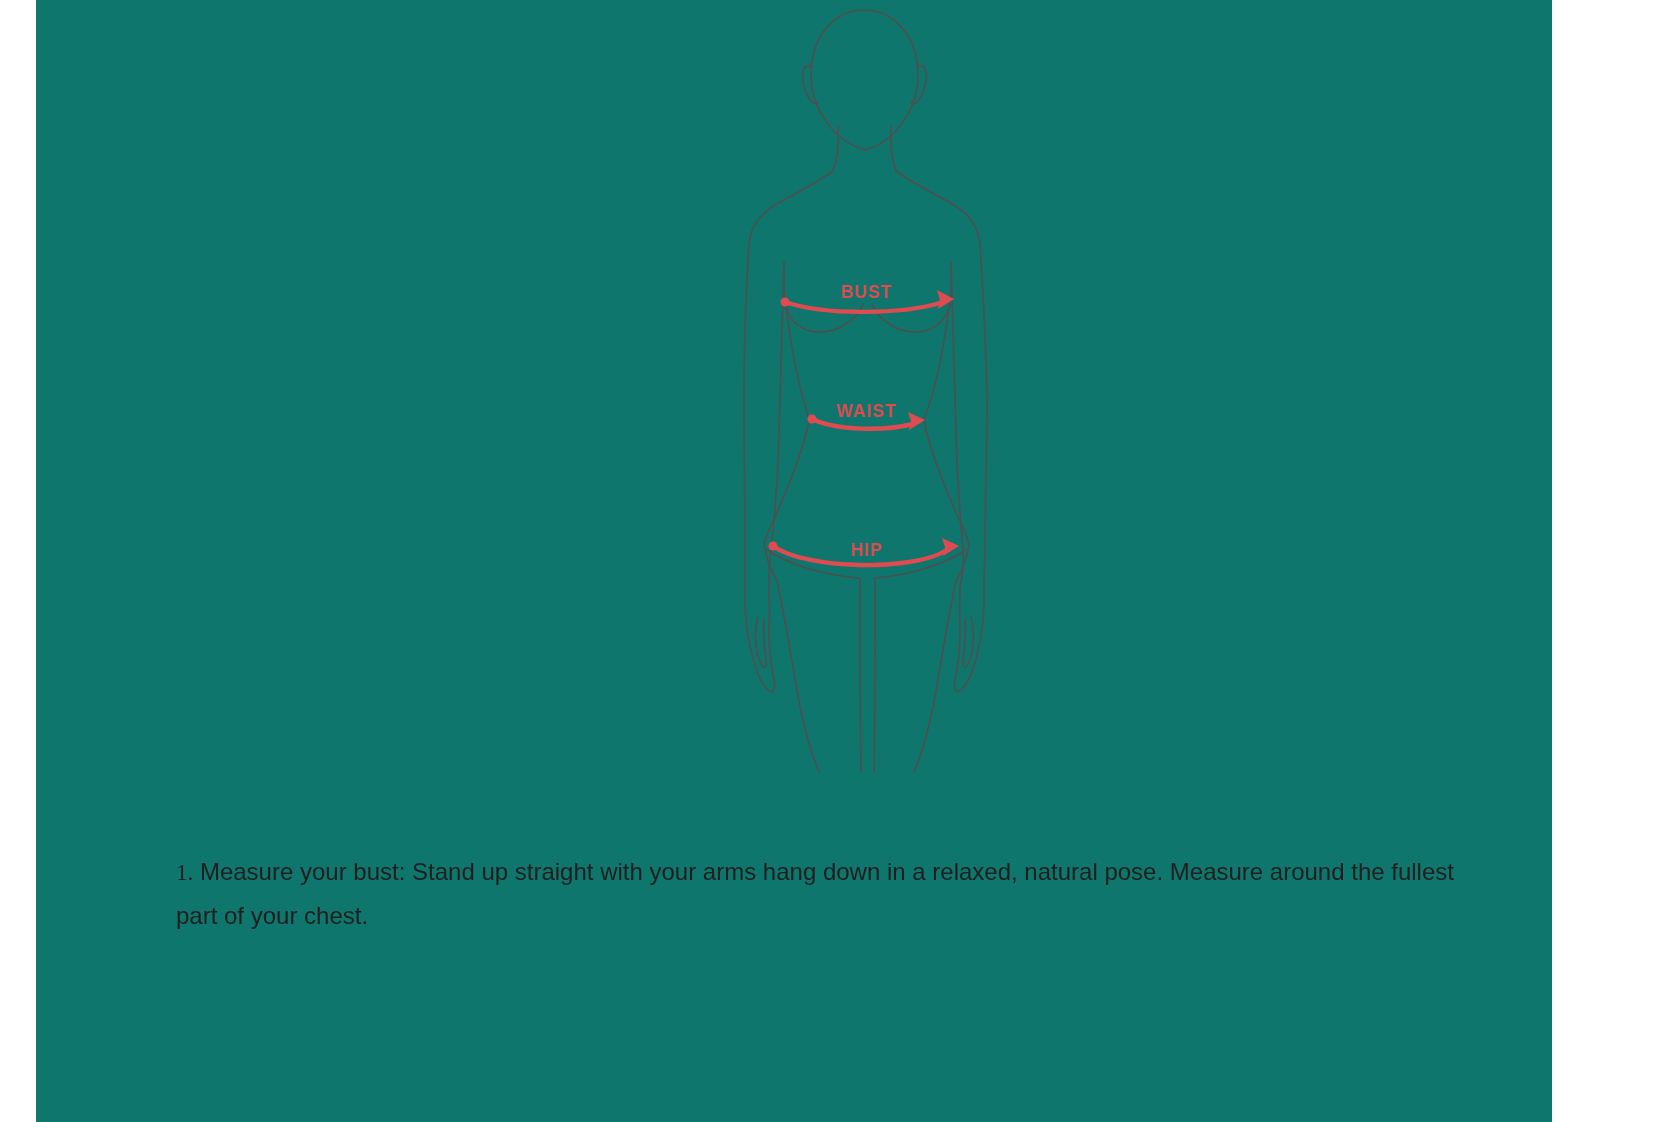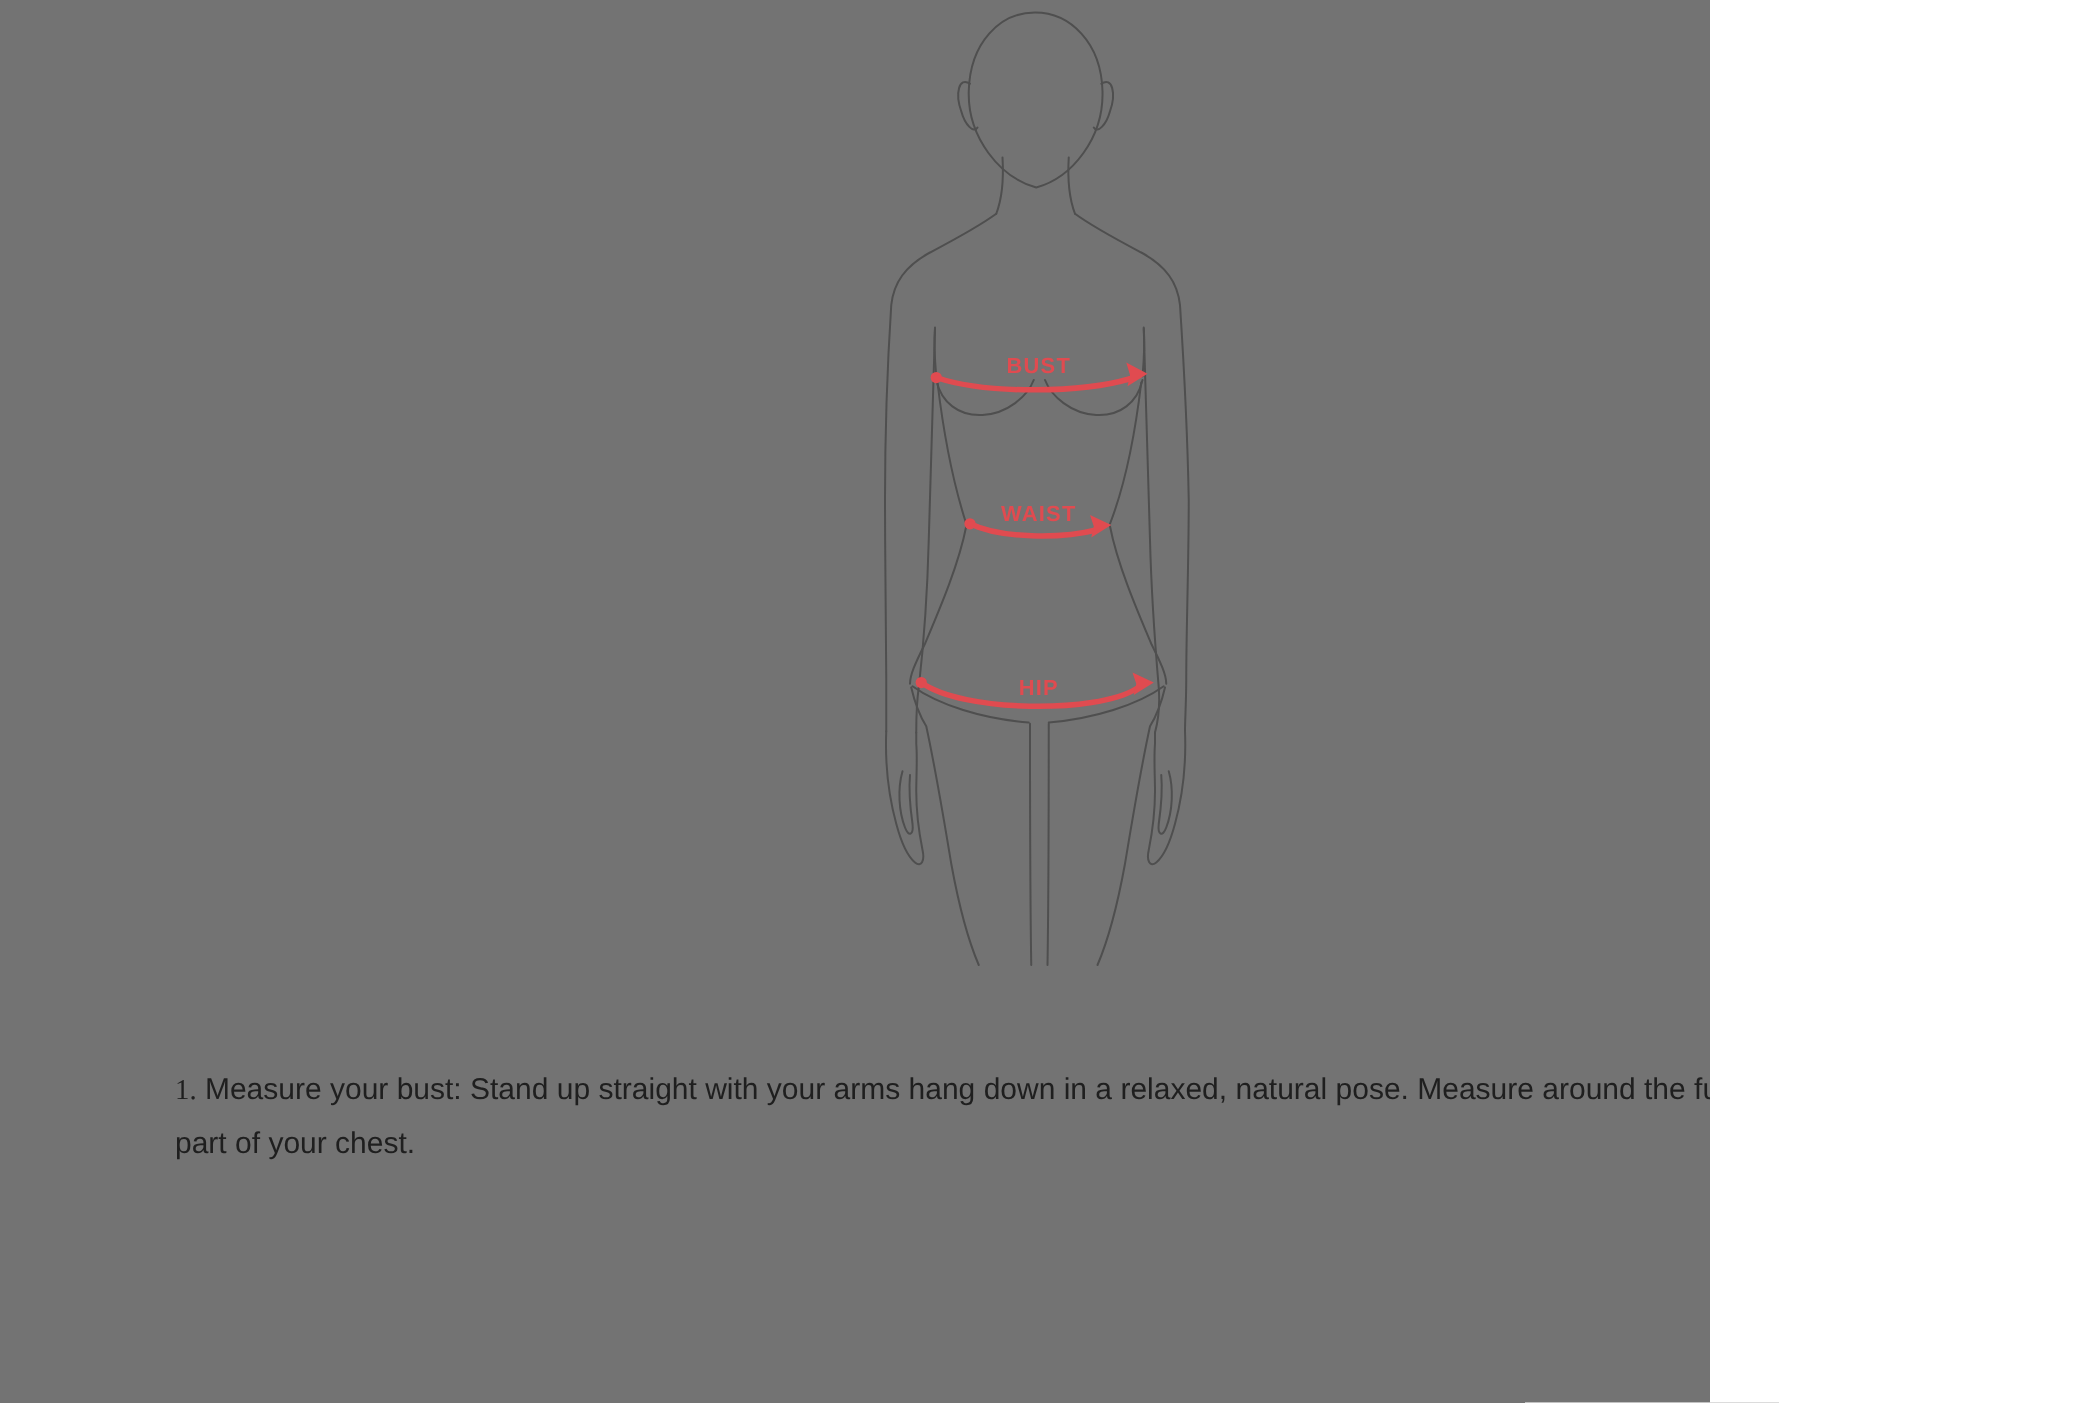--- a/index.html
+++ b/index.html
@@ -3,24 +3,25 @@
 <meta charset="utf-8">
 <style>
   html, body {
     margin: 0;
     padding: 0;
     background: #ffffff;
     font-family: "Liberation Sans", sans-serif;
   }
   #page {
     position: relative;
-    width: 1368px;
+    width: 1516px;
     height: 1122px;
-    background: #737373;
+    background: #0f766e;
     overflow: hidden;
+    margin-left: 36px;
   }
   #figure-wrap {
     position: absolute;
     left: 655px;
     top: 0;
     width: 330px;
     height: 780px;
   }
   #figure-wrap svg { display: block; }
   .outline {

